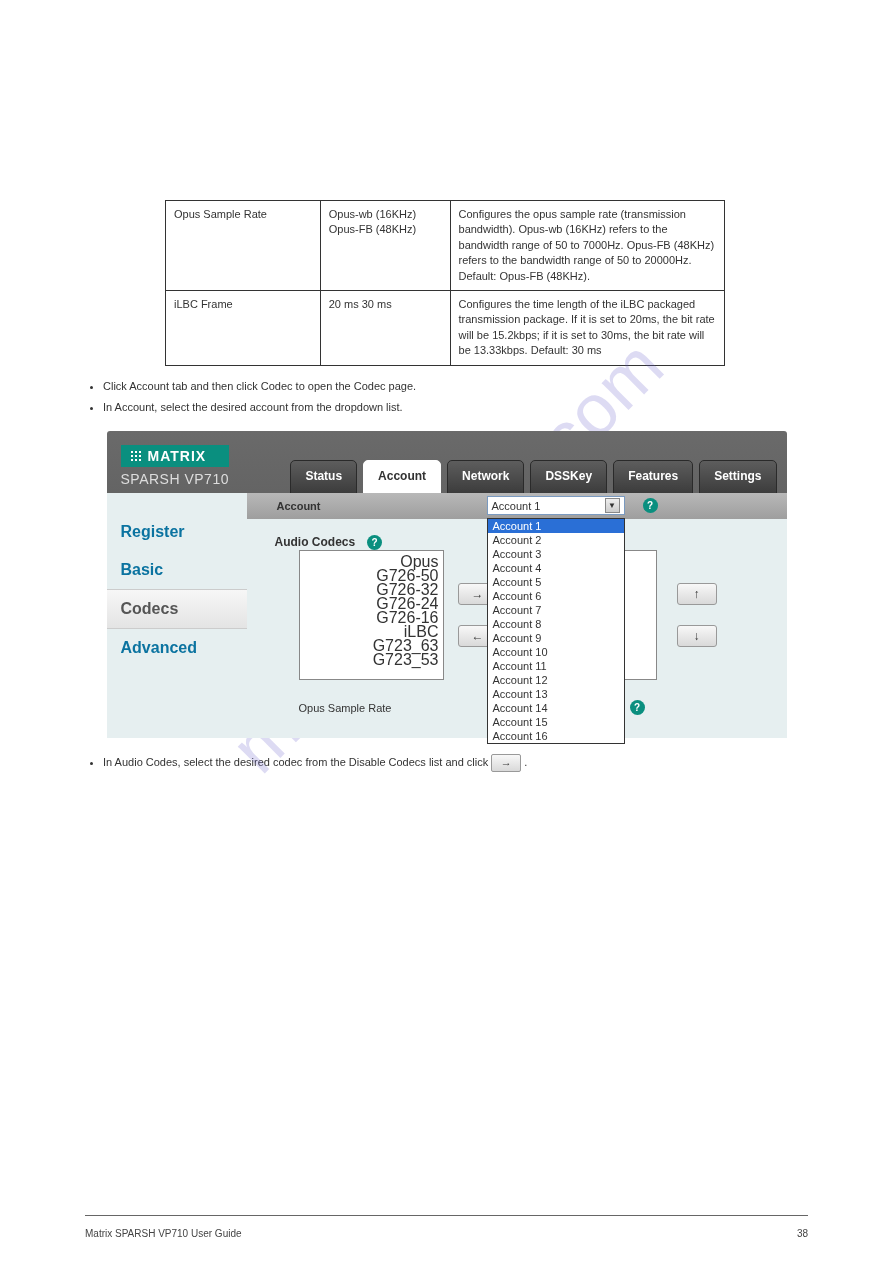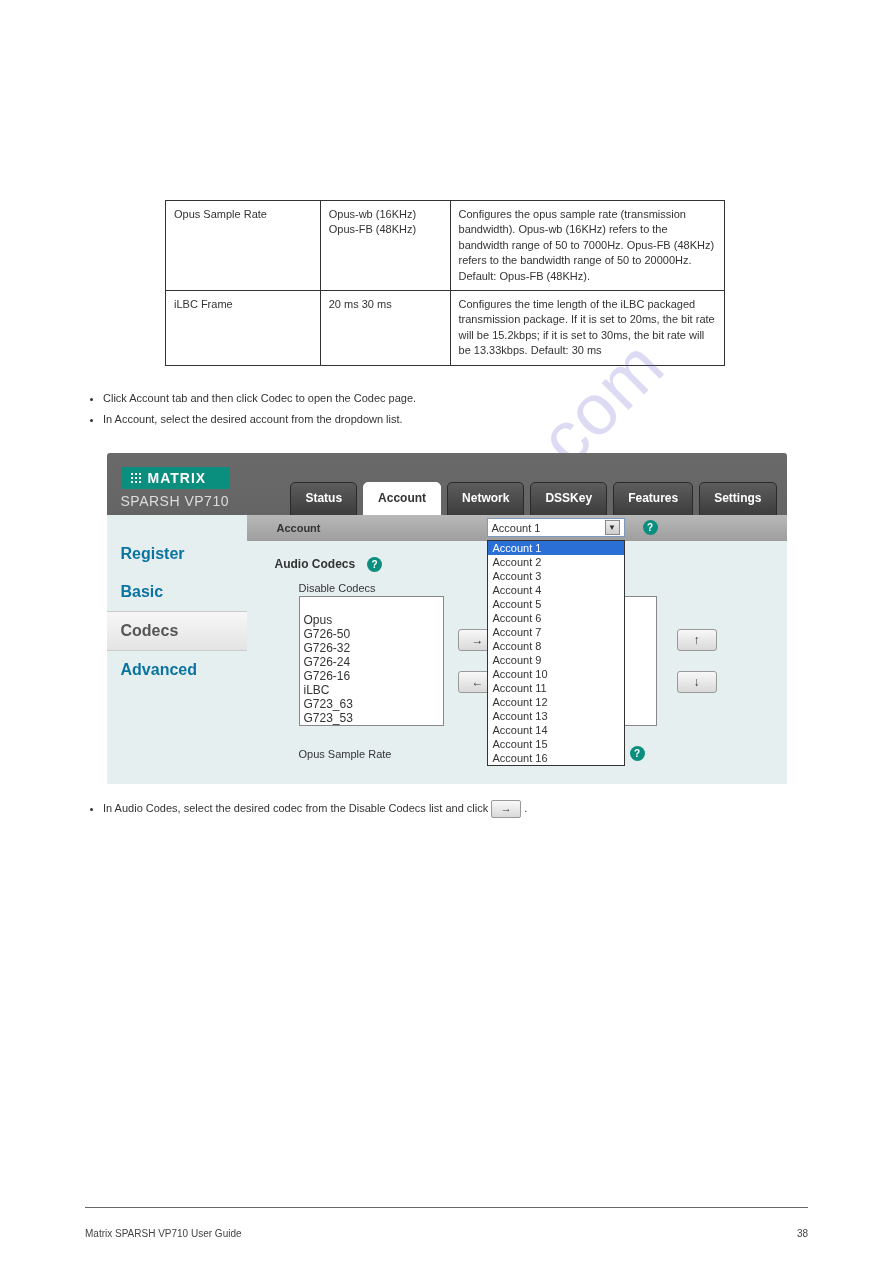--- a/index.html
+++ b/index.html
@@ -30,28 +30,28 @@
   .spec-table .col3 { width: 275px; }
   .section-heading {
     font-size: 12px;
     font-weight: bold;
     margin-top: 35px;
     margin-bottom: 4px;
   }
   .instr-list {
     font-size: 11px;
     line-height: 1.6;
-    margin-top: 24px;
+    margin-top: 12px;
     margin-left: 0;
   }
   .instr-list li { list-style: disc; margin-left: 18px; margin-bottom: 4px; }
   
   .screenshot {
     width: 680px;
-    margin: 24px auto 0;
+    margin: 14px auto 0;
     background: linear-gradient(#6a6a6a, #4c4c4c);
     border-radius: 3px;
     position: relative;
     font-family: Tahoma, Arial, sans-serif;
   }
   .ss-header {
     display: flex;
     align-items: flex-end;
     height: 62px;
     padding: 0 10px 0 10px;
@@ -182,23 +182,24 @@
   .dropdown-open .opt { padding: 0 5px; line-height: 14px; cursor: pointer; }
   .dropdown-open .opt.sel { background: #2a6fd6; color: #fff; }
   .inner-content { padding: 16px 28px 20px; }
   .ac-title { font-size: 12px; font-weight: bold; display: flex; align-items: center; gap: 8px; }
   .codecs-label { font-size: 11px; margin: 10px 0 2px 24px; }
   .codecs-row { display: flex; align-items: center; }
   .codec-list {
     width: 145px; height: 130px;
     background: #fff;
     border: 1px solid #888;
-    font-size: 12px;
-    padding: 16px 4px;
+    font-size: 16px;
+    padding: 4px 4px;
     margin-left: 24px;
+    text-align: right;
   }
   .codec-list div { line-height: 14px; }
   .move-btns { display: flex; flex-direction: column; gap: 20px; margin: 0 14px; }
   .reorder-btns { display: flex; flex-direction: column; gap: 20px; margin-left: 20px; }
   .small-btn {
     width: 40px; height: 22px;
     background: linear-gradient(#f8f8f8,#d9d9d9);
     border: 1px solid #999;
     border-radius: 3px;
     font-size: 12px;
@@ -237,21 +238,21 @@
     border: 1px solid #999;
     border-radius: 2px;
     align-items: center; justify-content: center;
     font-size: 11px;
     vertical-align: middle;
   }
   .footer {
     position: absolute;
     bottom: 24px; left: 85px; right: 85px;
     border-top: 1px solid #666;
-    padding-top: 20px;
+    padding-top: 12px;
     display: flex;
     font-size: 10px;
     color: #444;
   }
   .footer .r { margin-left: auto; }
   
   .watermark {
     position: absolute;
     left: 50%; top: 44%;
     transform: translate(-50%,-50%) rotate(-45deg);
@@ -340,21 +341,20 @@
           <div class="opt">Account 14</div>
           <div class="opt">Account 15</div>
           <div class="opt">Account 16</div>
         </div>
 
         <div class="inner-content">
           <div class="ac-title">
             <span>Audio Codecs</span>
             <span class="help-badge" style="margin-left:4px;">?</span>
           </div>
-          <div class="codecs-label">Disable Codecs</div>
           <div class="codecs-row">
             <div class="codec-list">
               <div>Opus</div>
               <div>G726-50</div>
               <div>G726-32</div>
               <div>G726-24</div>
               <div>G726-16</div>
               <div>iLBC</div>
               <div>G723_63</div>
               <div>G723_53</div>

